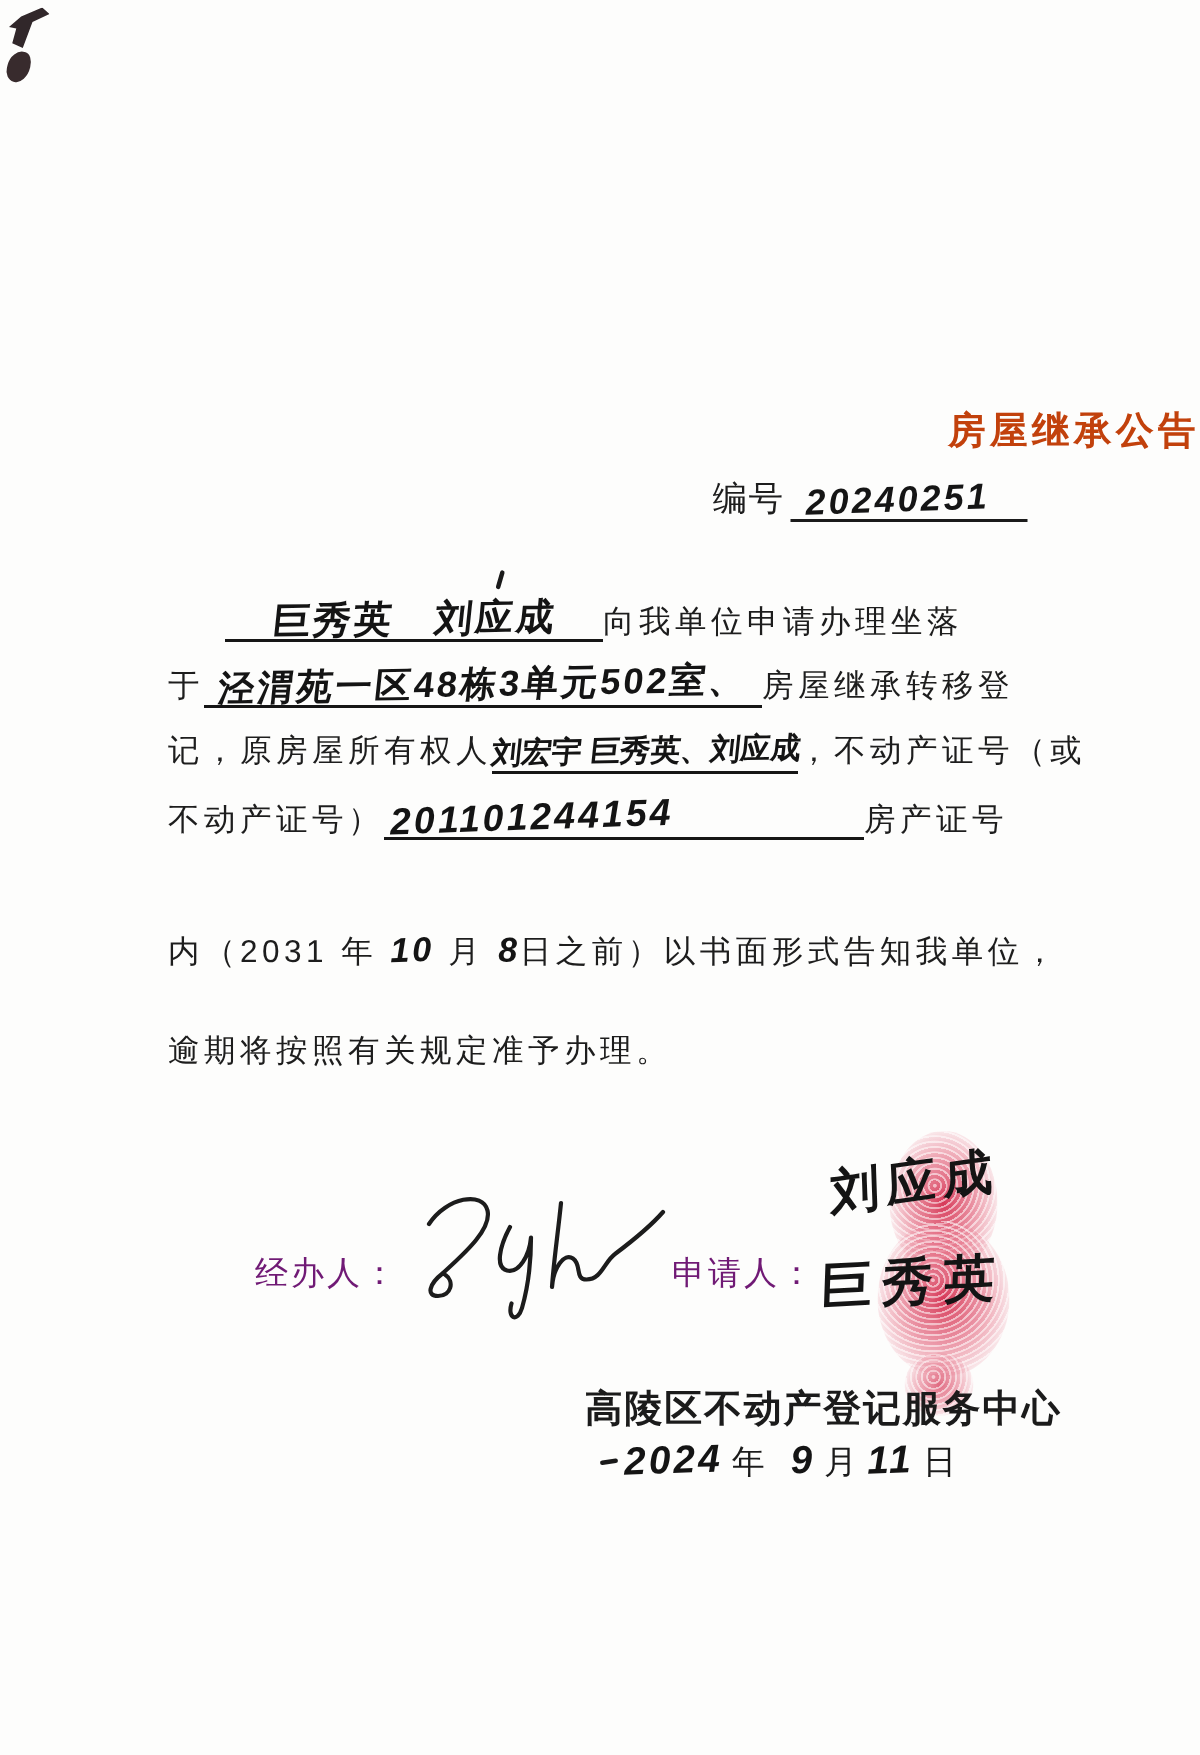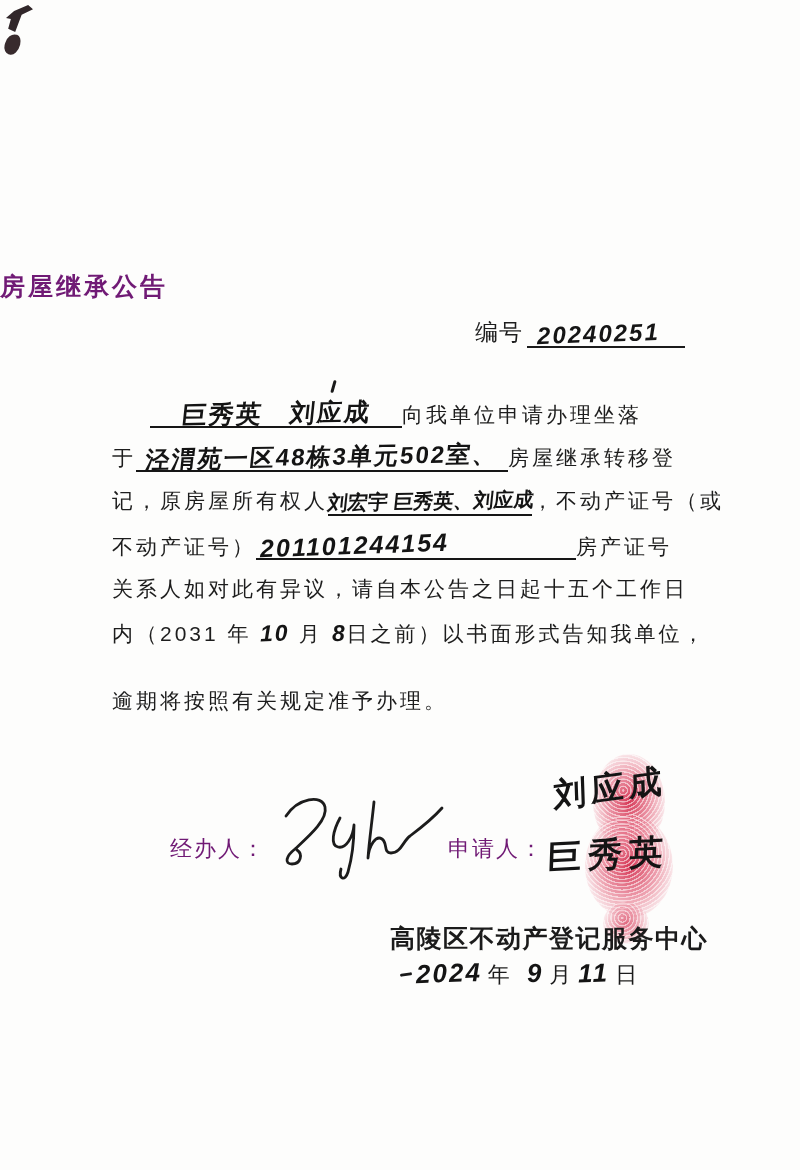--- a/index.html
+++ b/index.html
@@ -21,21 +21,21 @@
   }
   .artifact2{
     position:absolute;left:5px;top:34px;width:15px;height:21px;
     background:#382b2d;border-radius:62% 38% 55% 45%/55% 45% 60% 40%;
     transform:rotate(14deg);
   }
 
   
   .title{
     position:absolute;left:0;top:270px;width:800px;
-    text-align:left;font-size:25px;letter-spacing:3px;font-weight:600;color:#701a75;
+    text-align:right;font-size:25px;letter-spacing:3px;font-weight:600;color:#c2410c;
   }
   .number-row{
     position:absolute;left:475px;top:314px;
     display:flex;align-items:flex-end;font-size:23px;letter-spacing:1px;
   }
   .number-underline{
     position:relative;display:inline-block;
     width:158px;height:32px;margin-left:4px;
     border-bottom:2px solid #1b1b1b;
   }
@@ -135,21 +135,20 @@
   </div>
 
   <div class="bline" style="top:486px;">
     <span>记，原房屋所有权人</span><span class="uline" style="width:204px;"><span class="hand-cjk" style="font-size:20px;letter-spacing:0;">刘宏宇 巨秀英、刘应成</span></span><span>，不动产证号（或</span>
   </div>
 
   <div class="bline" style="top:530px;">
     <span>不动产证号）</span><span class="uline" style="width:320px;text-align:left;"><span class="hand-num" style="font-size:25px;margin-left:4px;">201101244154</span></span><span>房产证号</span>
   </div>
 
-  <div class="bline" style="top:574px;">关系人如对此有异议，请自本公告之日起十五个工作日</div>
 
   <div class="bline" style="top:618px;">
     <span>内（2031 年</span>
     <span class="hand-num" style="font-size:23px;">10</span>
     <span>月</span>
     <span class="hand-num" style="font-size:23px;">8</span><span>日之前）以书面形式告知我单位，</span>
   </div>
 
   <div class="bline" style="top:662px;margin-top:24px;">逾期将按照有关规定准予办理。</div>
 

